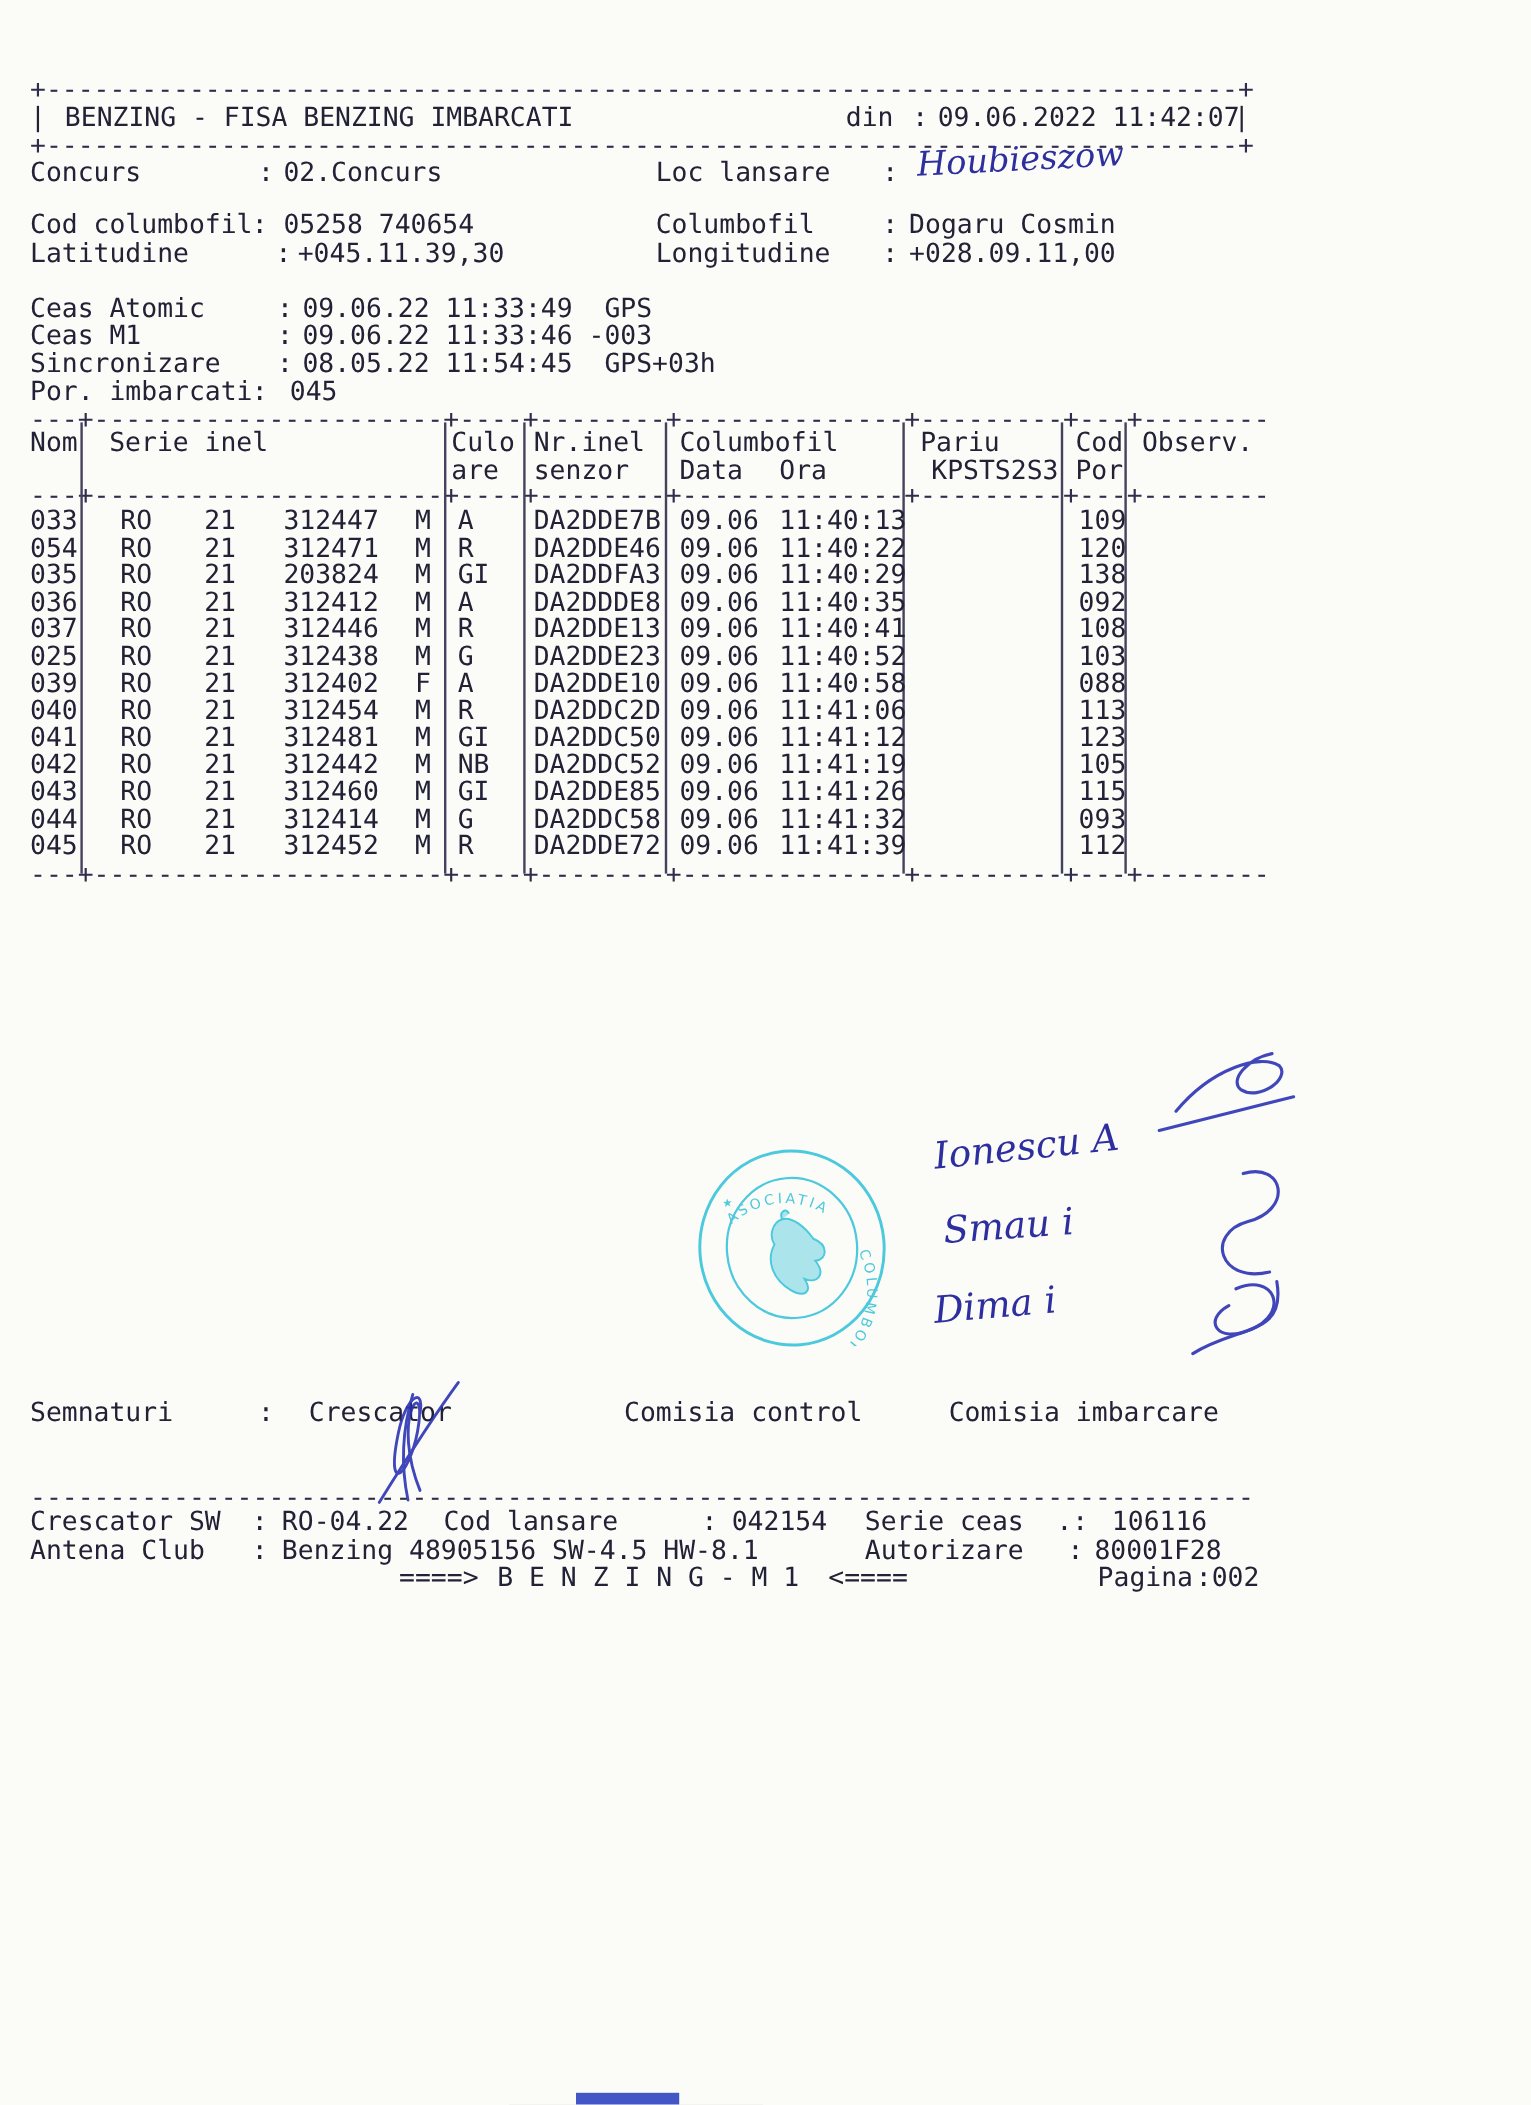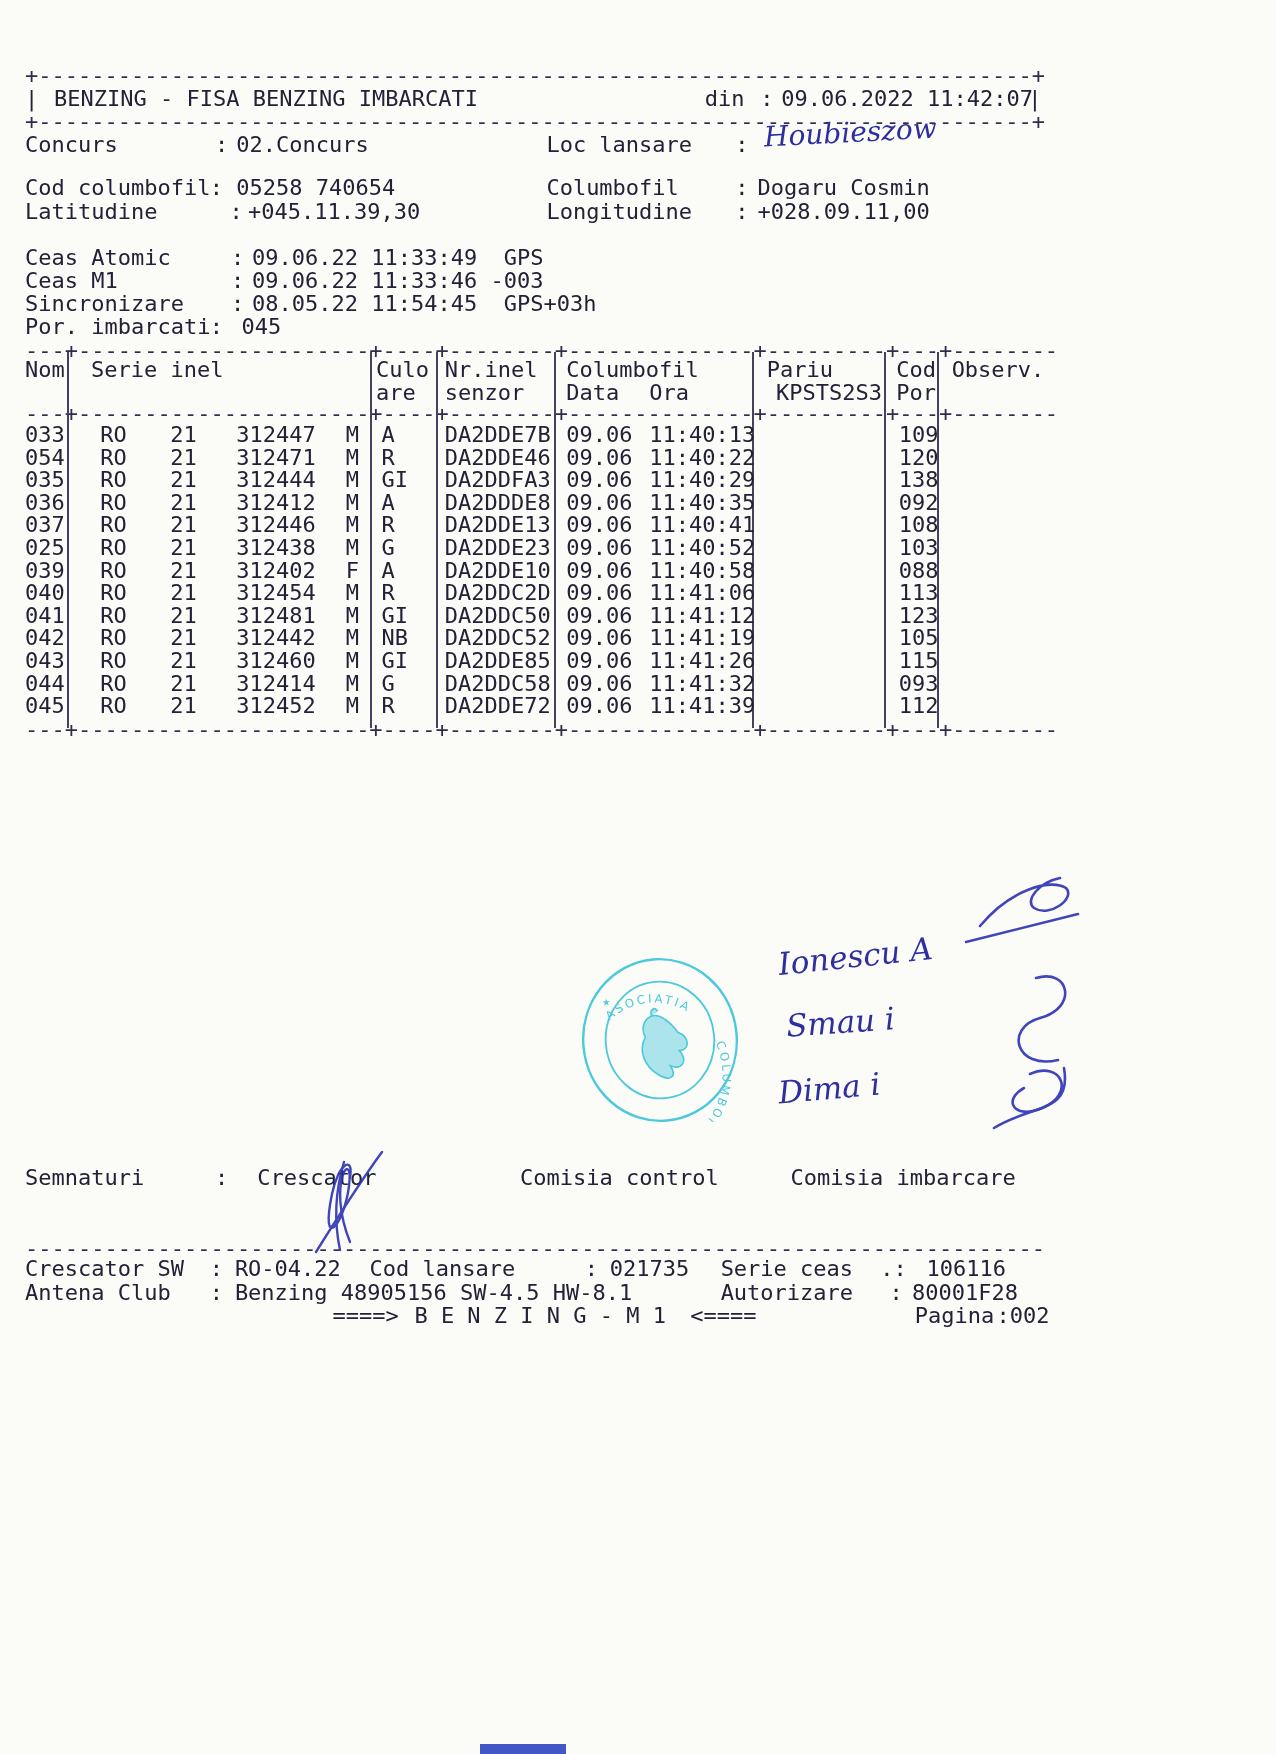--- a/index.html
+++ b/index.html
@@ -143,21 +143,21 @@
       <span class="at" style="--c:47.3">11:40:22</span>
       <span class="at" style="--c:56.5"></span>
       <span class="at" style="--c:66.2">120</span>
       <span class="at" style="--c:70.2"></span>
     </div>
 
     <div class="trow">
       <span class="at" style="--c:0">035</span>
       <span class="at" style="--c:5.7">RO</span>
       <span class="at" style="--c:11">21</span>
-      <span class="at" style="--c:16">312444</span>
+      <span class="at" style="--c:16">203824</span>
       <span class="at" style="--c:24.3">M</span>
       <span class="at" style="--c:27">GI</span>
       <span class="at" style="--c:31.8">DA2DDFA3</span>
       <span class="at" style="--c:41">09.06</span>
       <span class="at" style="--c:47.3">11:40:29</span>
       <span class="at" style="--c:56.5"></span>
       <span class="at" style="--c:66.2">138</span>
       <span class="at" style="--c:70.2"></span>
     </div>
 
@@ -362,21 +362,21 @@
   </svg>
 
   <div class="ln dash" style="top:1237px">-----------------------------------------------------------------------------</div>
 
   <div class="ln" style="top:1257px">
     <span class="at" style="--c:0">Crescator SW</span>
     <span class="at" style="--c:14">:</span>
     <span class="at" style="--c:15.9">RO-04.22</span>
     <span class="at" style="--c:26.1">Cod lansare</span>
     <span class="at" style="--c:42.4">:</span>
-    <span class="at" style="--c:44.3">021735</span>
+    <span class="at" style="--c:44.3">042154</span>
     <span class="at" style="--c:52.7">Serie ceas</span>
     <span class="at" style="--c:64.8">.:</span>
     <span class="at" style="--c:68.3">106116</span>
   </div>
   <div class="ln" style="top:1281px">
     <span class="at" style="--c:0">Antena Club</span>
     <span class="at" style="--c:14">:</span>
     <span class="at" style="--c:15.9">Benzing 48905156 SW-4.5 HW-8.1</span>
     <span class="at" style="--c:52.7">Autorizare</span>
     <span class="at" style="--c:65.5">:</span>

